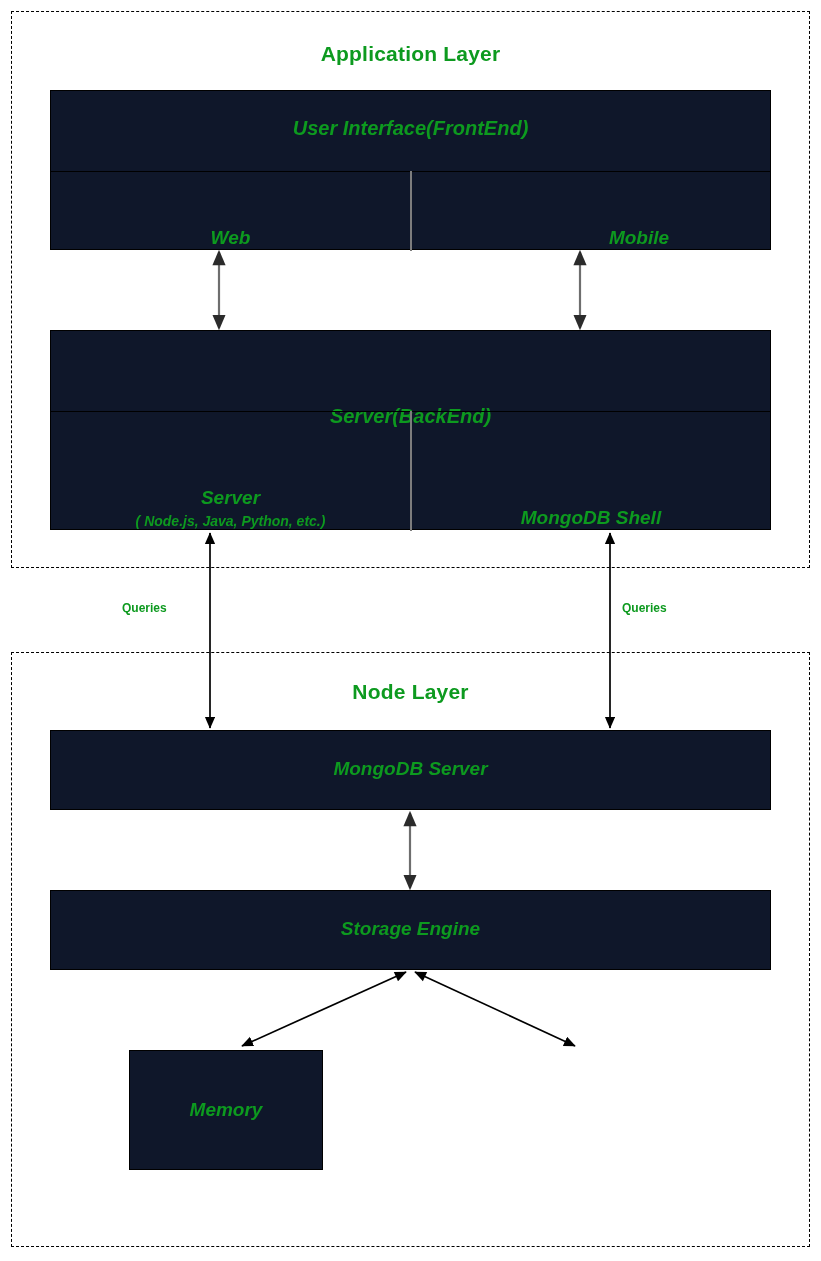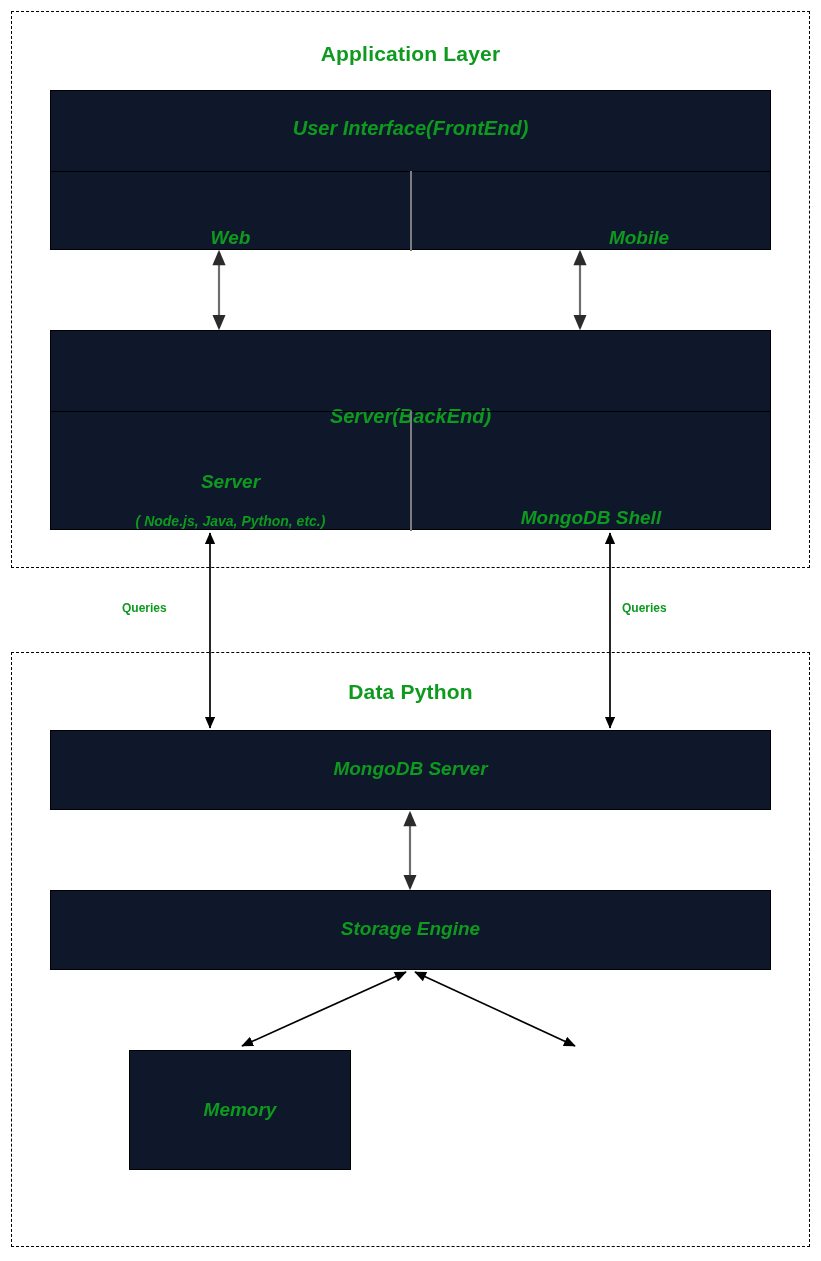--- a/index.html
+++ b/index.html
@@ -94,27 +94,27 @@
     font-size: 19px;
     white-space: nowrap;
     text-align: center;
   }
   .pane-subtitle {
     color: #0d9a1f;
     font-weight: bold;
     font-size: 14px;
     white-space: nowrap;
     text-align: center;
-    margin-top: 20px;
+    margin-top: 4px;
   }
 
   
   #mongodb-server-box { left: 50px;  top: 730px; width: 721px; height: 80px; }
   #storage-engine-box { left: 50px;  top: 890px; width: 721px; height: 80px; }
-  #memory-box         { left: 129px; top: 1050px; width: 222px; height: 120px; }
+  #memory-box         { left: 129px; top: 1050px; width: 194px; height: 120px; }
 
   #mongodb-server-box .box-label,
   #storage-engine-box .box-label { top: 27px; font-size: 19px; }
   #memory-box .box-label         { top: 48px; font-size: 19px; }
 
   
   #file-cylinder {
     position: absolute;
     left: 467px;
     top: 1048px;
@@ -184,21 +184,21 @@
     <div class="pane" style="left:0;top:80px;width:359px;height:118px;">
       <div class="pane-title">Server</div>
       <div class="pane-subtitle">( Node.js, Java, Python, etc.)</div>
     </div>
     <div class="pane" style="left:361px;top:80px;width:358px;height:118px;">
       <div class="pane-title">MongoDB Shell</div>
     </div>
   </div>
 
   <div class="layer-box" id="data-layer">
-    <div class="layer-title" id="data-layer-title">Data Python</div>
+    <div class="layer-title" id="data-layer-title">Node Layer</div>
   </div>
 
   <div class="box" id="mongodb-server-box">
     <div class="box-label">MongoDB Server</div>
   </div>
 
   <div class="box" id="storage-engine-box">
     <div class="box-label">Storage Engine</div>
   </div>
 

